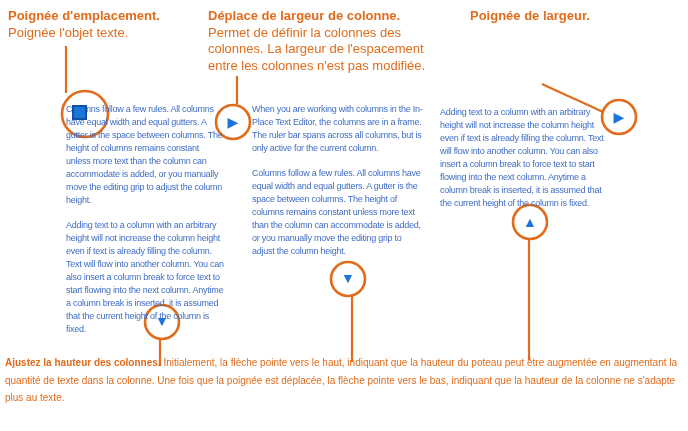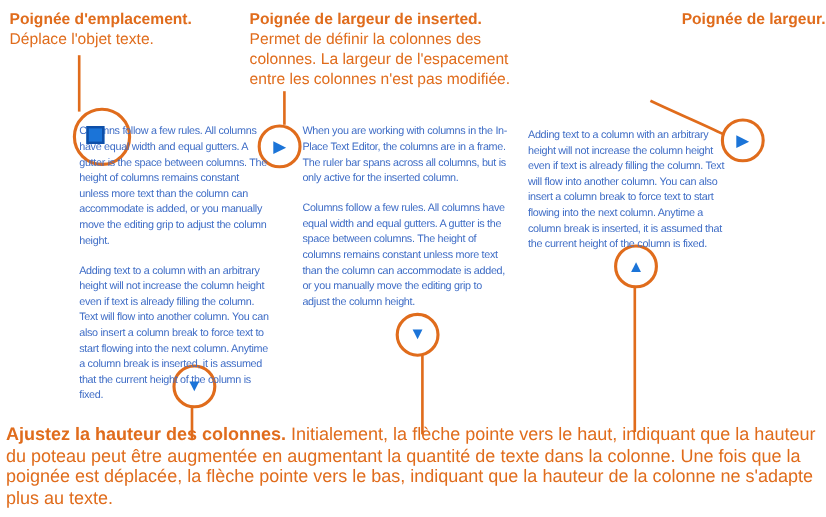--- a/index.html
+++ b/index.html
@@ -14,21 +14,21 @@
     position: absolute;
     color: #E06C1C;
     font-size: 13px;
     line-height: 16.5px;
   }
   .callout .t { font-weight: bold; display: block; }
   .caption {
     position: absolute;
     left: 5px; top: 354px; width: 678px;
     color: #E06C1C;
-    font-size: 15px;
+    font-size: 10px;
     line-height: 17.5px;
   }
   .caption .t { font-weight: bold; }
   .body-col {
     position: absolute;
     color: #3F6DC6;
     font-size: 9px;
     line-height: 13px;
     letter-spacing: -0.25px;
   }
@@ -49,21 +49,21 @@
     line-height: 1;
     transform: translate(-50%, -52%);
   }
   .tri-cw  { left: 233px; top: 122px; }
   .tri-w   { left: 619px; top: 117px; }
   .tri-d1  { left: 162px; top: 321px; }
   .tri-d2  { left: 348px; top: 278px; }
   .tri-u1  { left: 530px; top: 222px; }
   .co-1 { left: 8px;   top: 8px;  width: 200px; }
   .co-2 { left: 208px; top: 8px;  width: 248px; }
-  .co-3 { left: 470px; top: 8px;  width: 218px; text-align: right; }
+  .co-3 { left: 470px; top: 8px;  width: 218px; }
   .col-1 { left: 66px;  top: 103px; width: 158px; }
   .col-2 { left: 252px; top: 103px; width: 174px; }
   .col-3 { left: 440px; top: 106px; width: 174px; }
 </style>
 </head>
 <body>
 
 <div class="figure">
 
   <svg class="overlay" width="688" height="431" viewBox="0 0 688 431">
@@ -82,39 +82,39 @@
       <line x1="160" y1="339" x2="160" y2="366" stroke-width="2.2"></line>
       <circle cx="348" cy="279" r="17" stroke-width="2.6"></circle>
       <line x1="352" y1="296" x2="352" y2="362" stroke-width="2.2"></line>
       <circle cx="530" cy="222" r="17" stroke-width="2.6"></circle>
       <line x1="529" y1="239" x2="529" y2="360" stroke-width="2.2"></line>
     </g>
   </svg>
 
   <div class="callout co-1">
     <span class="t">Poignée d'emplacement.</span>
-    <span>Déplace l'objet texte.</span>
+    <span>Poignée l'objet texte.</span>
   </div>
 
   <div class="callout co-2">
-    <span class="t">Poignée de largeur de inserted.</span>
+    <span class="t">Déplace de largeur de colonne.</span>
     <span>Permet de définir la colonnes des colonnes. La largeur de l'espacement entre les colonnes n'est pas modifiée.</span>
   </div>
 
   <div class="callout co-3">
     <span class="t">Poignée de largeur.</span>
   </div>
 
   <div class="body-col col-1">
     <p>Columns follow a few rules. All columns have equal width and equal gutters. A gutter is the space between columns. The height of columns remains constant unless more text than the column can accommodate is added, or you manually move the editing grip to adjust the column height.</p>
     <p>Adding text to a column with an arbitrary height will not increase the column height even if text is already filling the column. Text will flow into another column. You can also insert a column break to force text to start flowing into the next column. Anytime a column break is inserted, it is assumed that the current height of the column is fixed.</p>
   </div>
 
   <div class="body-col col-2">
-    <p>When you are working with columns in the In-Place Text Editor, the columns are in a frame. The ruler bar spans across all columns, but is only active for the inserted column.</p>
+    <p>When you are working with columns in the In-Place Text Editor, the columns are in a frame. The ruler bar spans across all columns, but is only active for the current column.</p>
     <p>Columns follow a few rules. All columns have equal width and equal gutters. A gutter is the space between columns. The height of columns remains constant unless more text than the column can accommodate is added, or you manually move the editing grip to adjust the column height.</p>
   </div>
 
   <div class="body-col col-3">
     <p>Adding text to a column with an arbitrary height will not increase the column height even if text is already filling the column. Text will flow into another column. You can also insert a column break to force text to start flowing into the next column. Anytime a column break is inserted, it is assumed that the current height of the column is fixed.</p>
   </div>
 
   <div class="grip-square"></div>
   <span class="tri tri-cw">▶</span>
   <span class="tri tri-w">▶</span>

